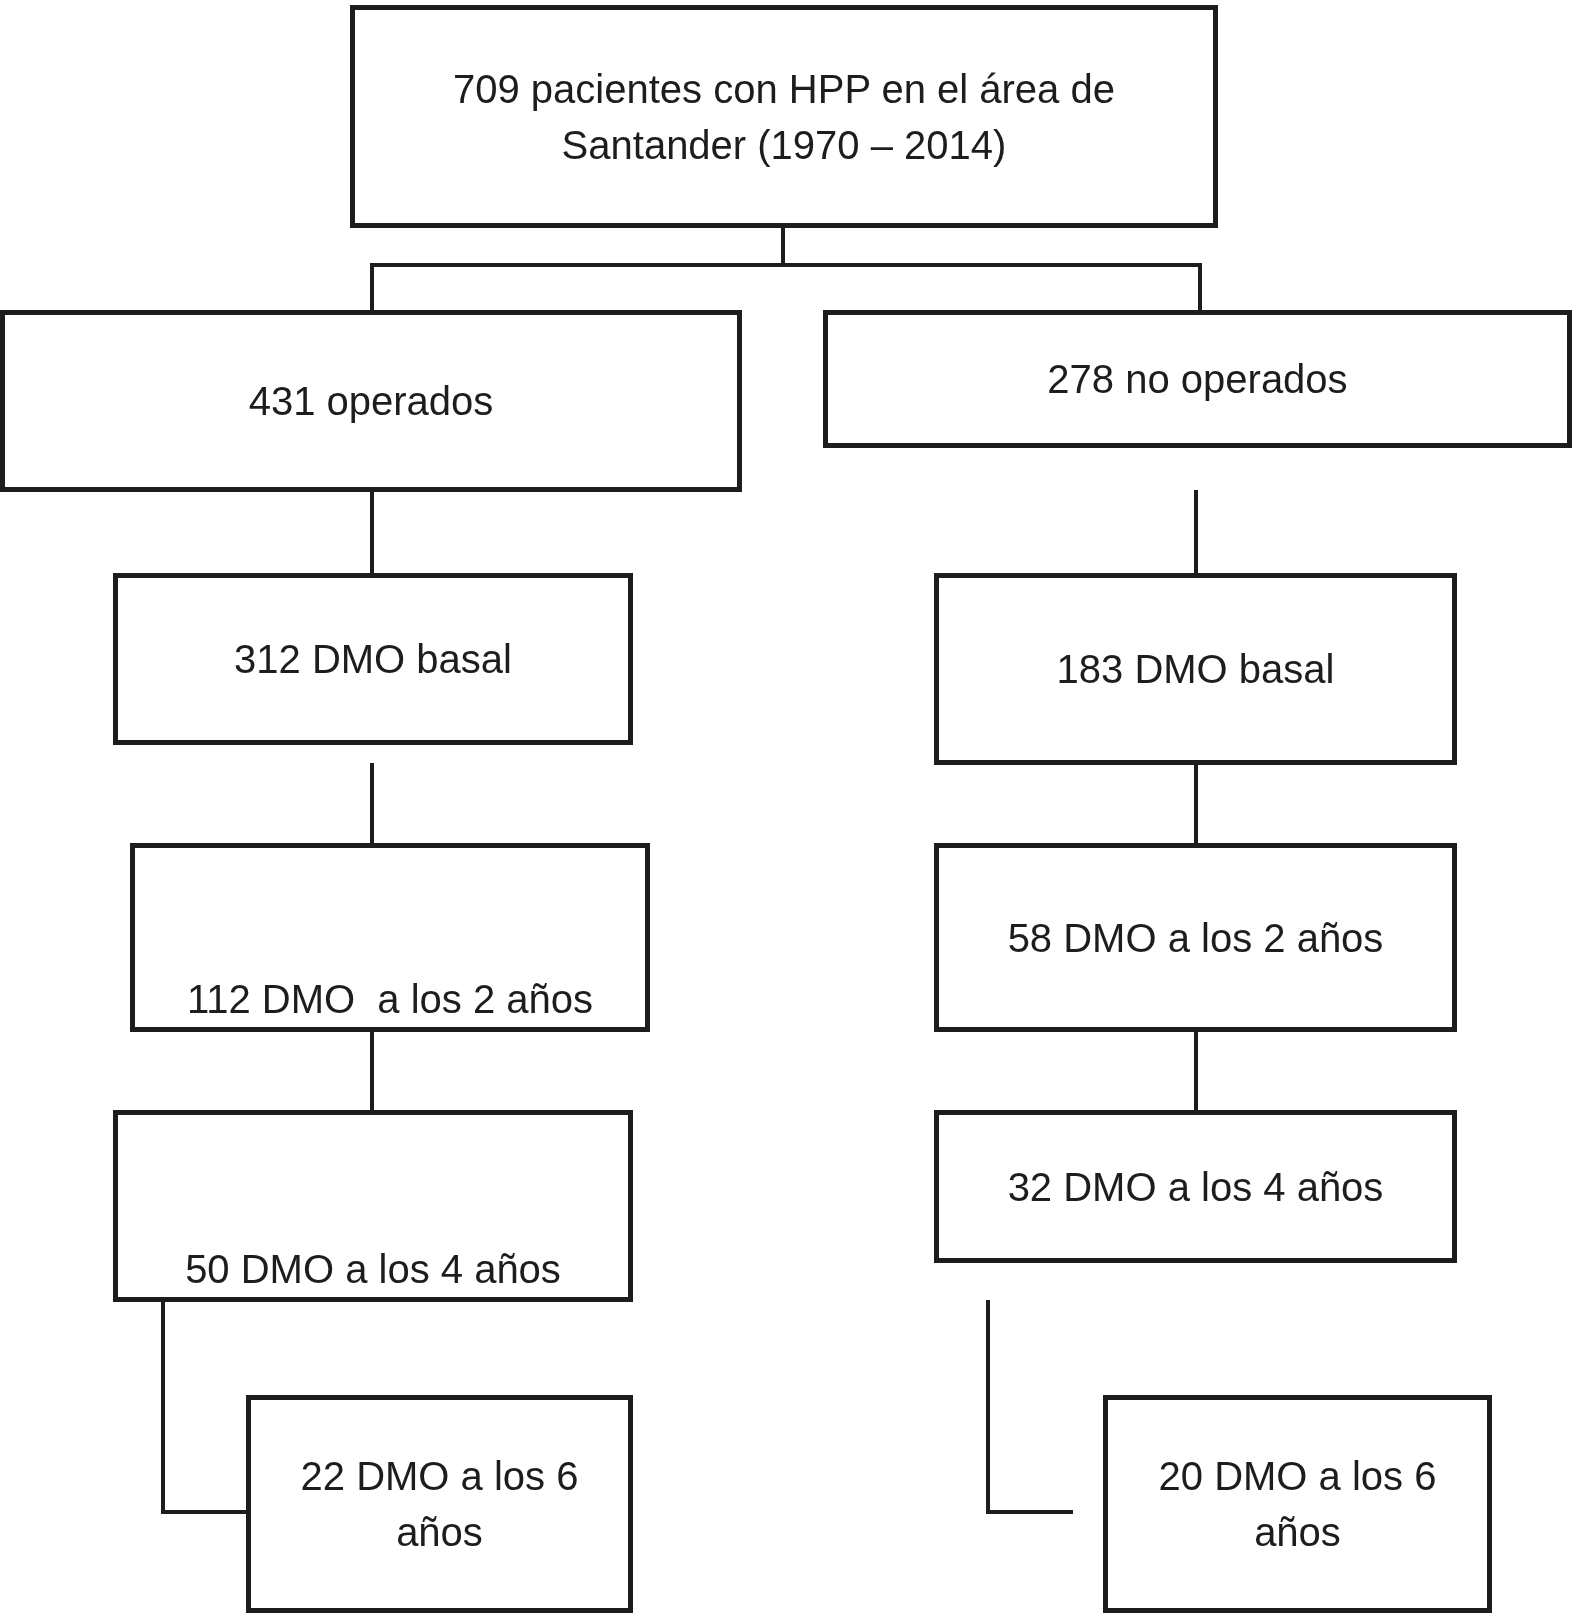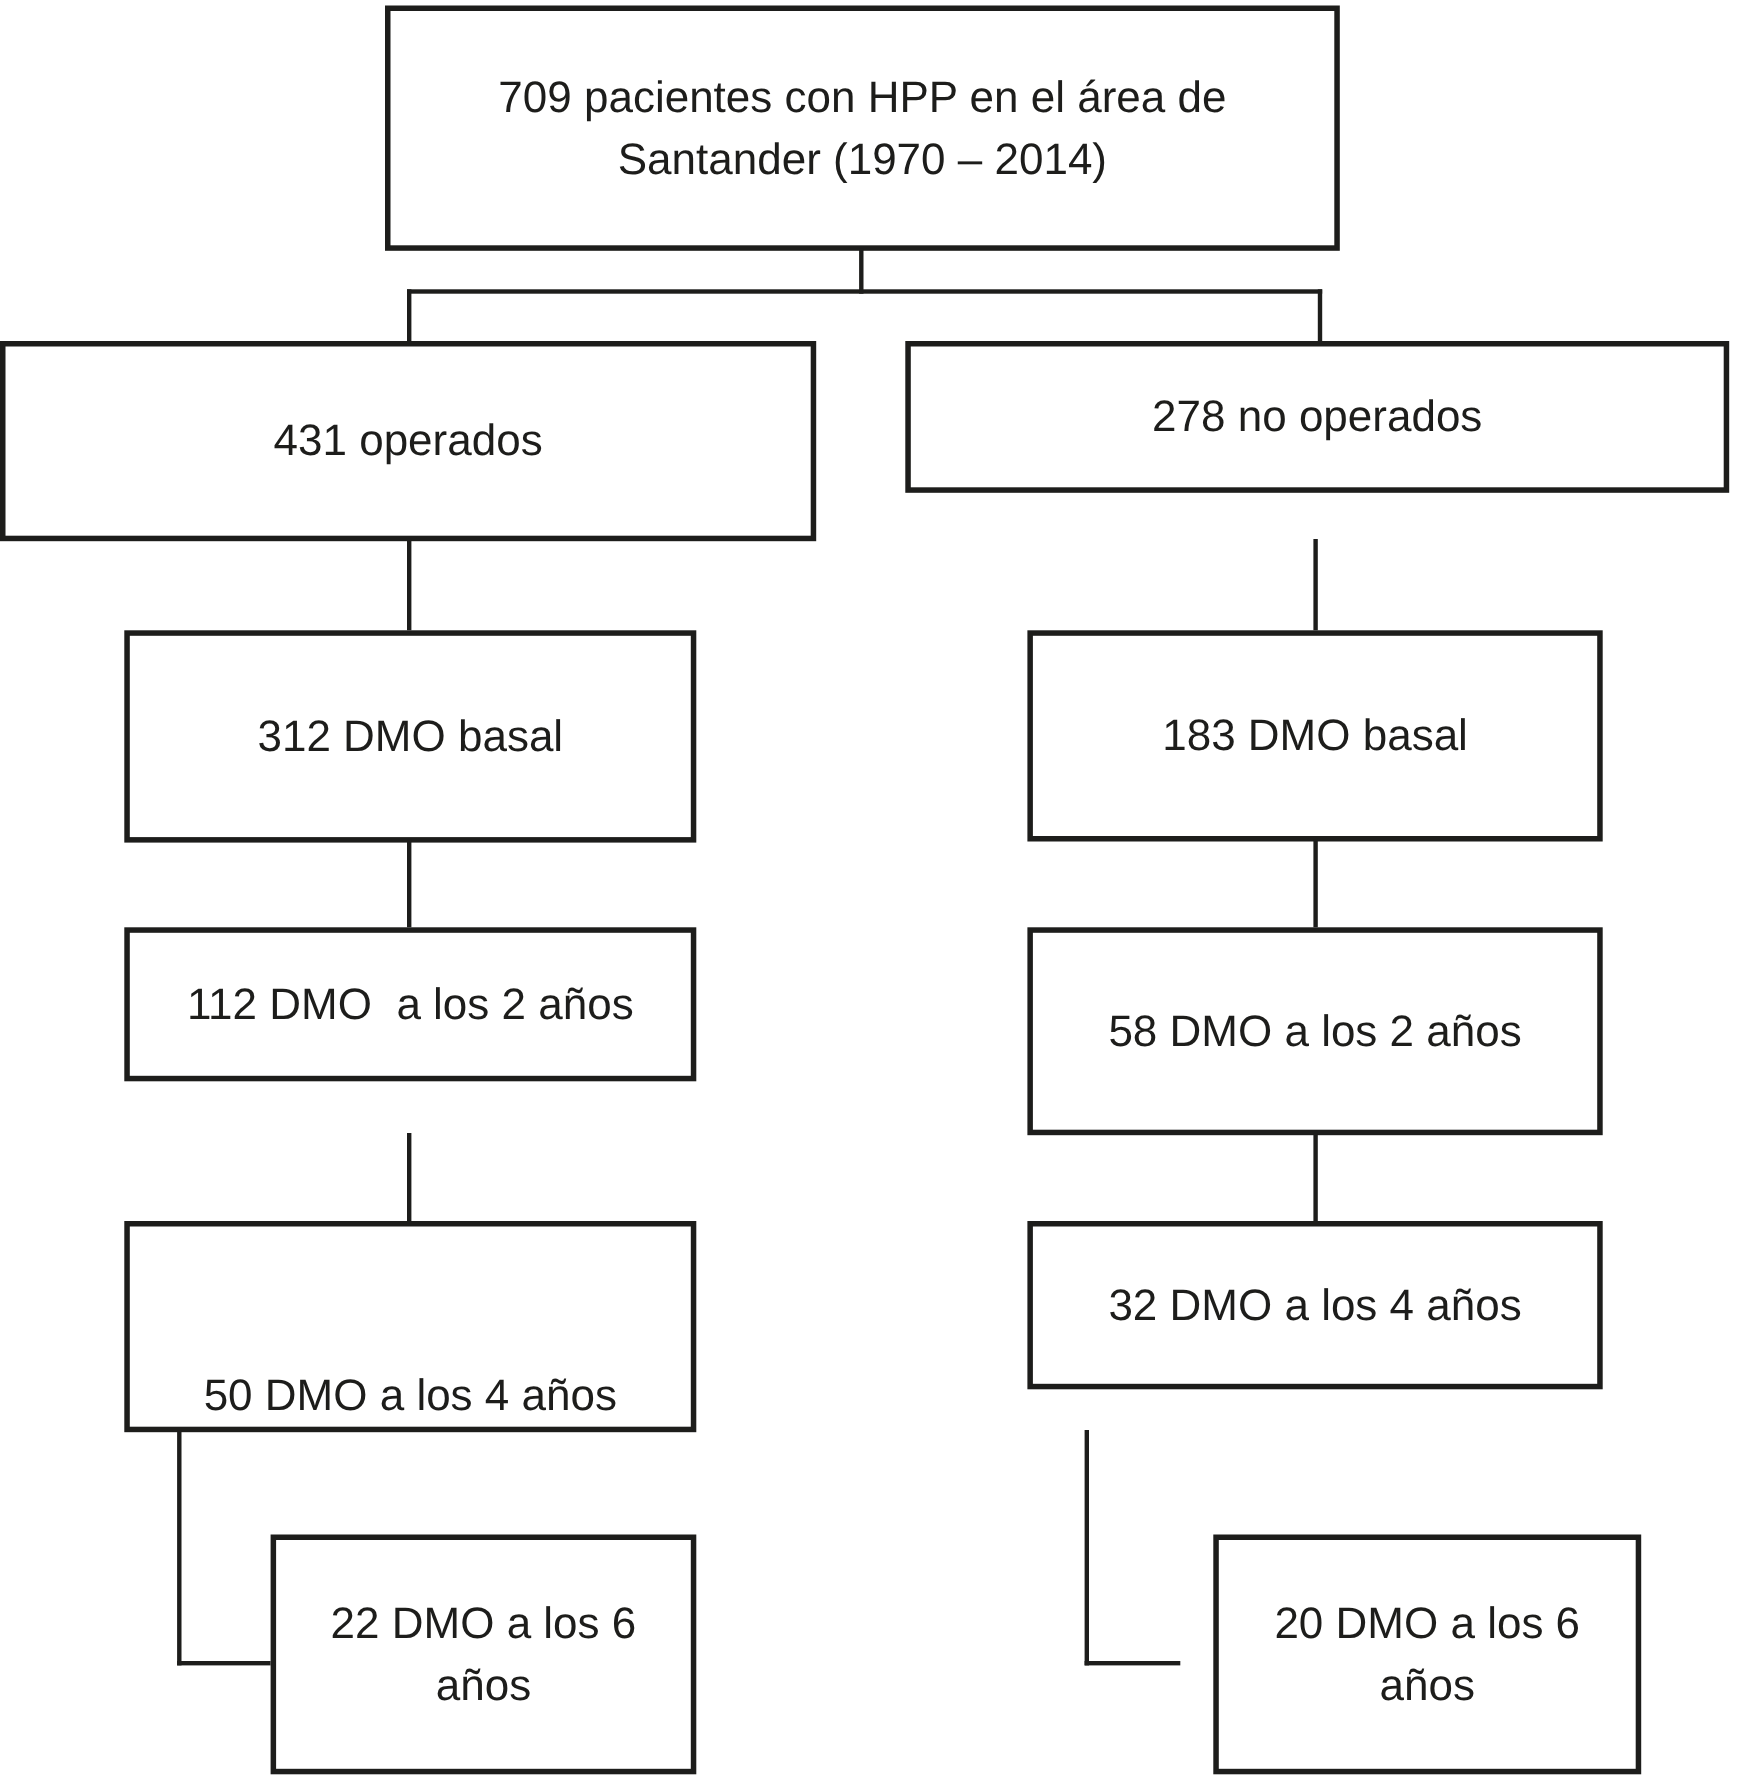--- a/index.html
+++ b/index.html
@@ -47,27 +47,27 @@
   #bar-split           { left: 370px;  top: 263px;  width: 832px; height: 4px; }
   #drop-left           { left: 370px;  top: 263px;  width: 4px;   height: 49px; }
   #drop-right          { left: 1198px; top: 263px;  width: 4px;   height: 49px; }
 
   #node-operated       { left: 0px;    top: 310px;  width: 742px; height: 182px; }
   #node-not-operated   { left: 823px;  top: 310px;  width: 749px; height: 138px; }
 
   #stem-l2-l3-left     { left: 370px;  top: 490px;  width: 4px;   height: 85px; }
   #stem-l2-l3-right    { left: 1194px; top: 490px;  width: 4px;   height: 85px; }
 
-  #node-basal-left     { left: 113px;  top: 573px;  width: 520px; height: 193px; }
+  #node-basal-left     { left: 113px;  top: 573px;  width: 520px; height: 172px; }
   #node-basal-right    { left: 934px;  top: 573px;  width: 523px; height: 192px; }
 
   #stem-l3-l4-left     { left: 370px;  top: 763px;  width: 4px;   height: 82px; }
   #stem-l3-l4-right    { left: 1194px; top: 763px;  width: 4px;   height: 82px; }
 
-  #node-2y-left        { left: 113px;  top: 843px;  width: 520px; height: 140px; }
+  #node-2y-left        { left: 130px;  top: 843px;  width: 520px; height: 189px; justify-content: flex-end; }
   #node-2y-right       { left: 934px;  top: 843px;  width: 523px; height: 189px; }
 
   #stem-l4-l5-left     { left: 370px;  top: 1030px; width: 4px;   height: 82px; }
   #stem-l4-l5-right    { left: 1194px; top: 1030px; width: 4px;   height: 82px; }
 
   #node-4y-left        { left: 113px;  top: 1110px; width: 520px; height: 192px; justify-content: flex-end; }
   #node-4y-right       { left: 934px;  top: 1110px; width: 523px; height: 153px; }
 
   #elbow-v-left        { left: 161px;  top: 1300px; width: 4px;   height: 214px; }
   #elbow-h-left        { left: 161px;  top: 1510px; width: 90px;  height: 4px; }

